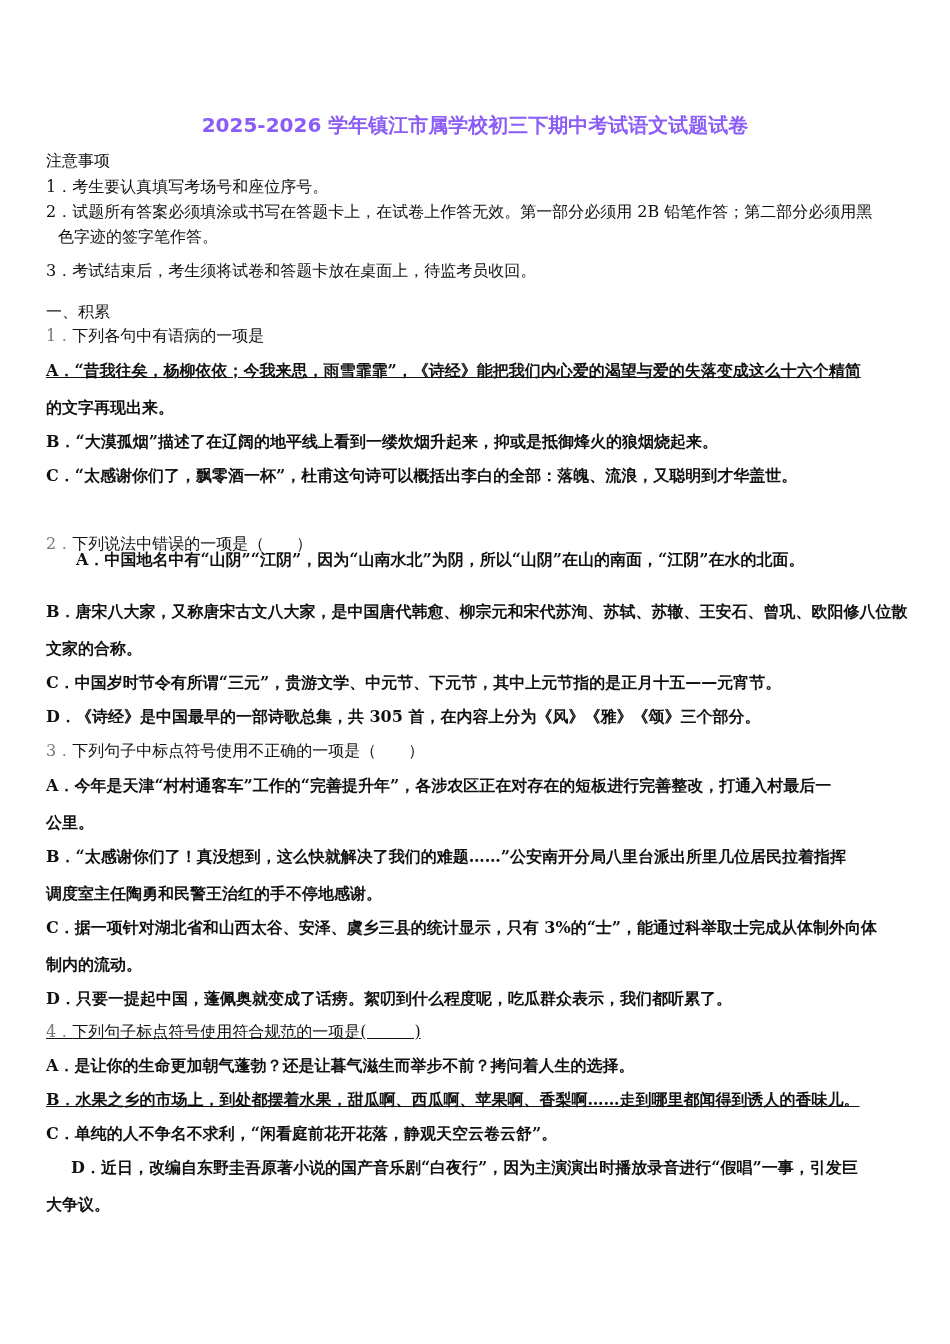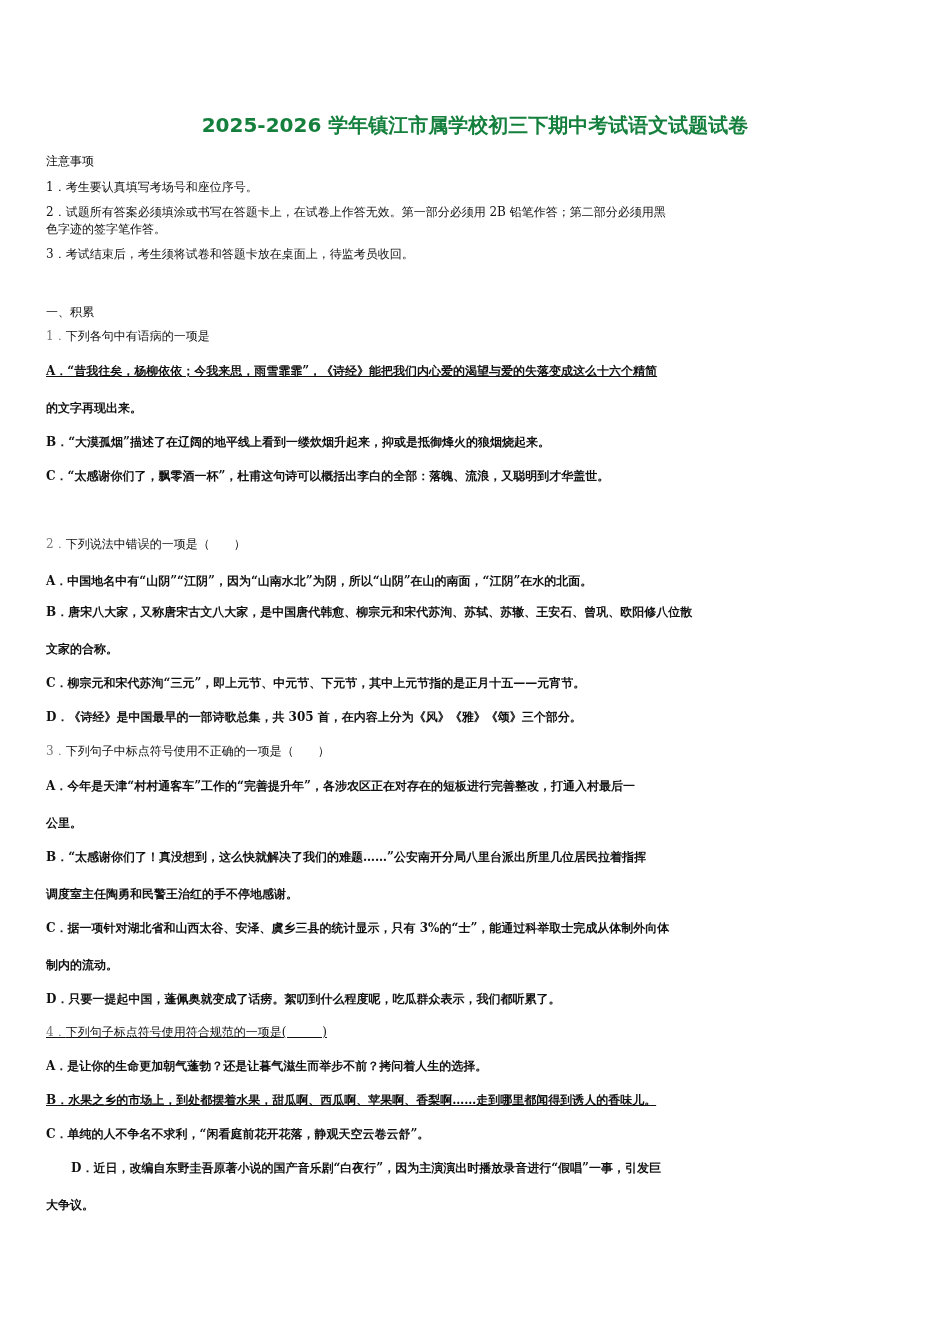--- a/index.html
+++ b/index.html
@@ -5,58 +5,58 @@
   html, body { margin: 0; padding: 0; background: #ffffff; }
   body {
     width: 950px; height: 1344px; position: relative; overflow: hidden;
     font-family: "DejaVu Serif", "Liberation Serif", serif;
     color: #111;
   }
   .page { position: absolute; left: 0; top: 0; width: 950px; height: 1344px; }
   .title {
     position: absolute; left: 0; width: 950px; top: 112px;
     text-align: center; font-family: "DejaVu Sans", "Liberation Sans", sans-serif;
-    font-weight: bold; font-size: 20px; letter-spacing: 0px; color: #15803d;
+    font-weight: bold; font-size: 20px; letter-spacing: 0px; color: #8b5cf6;
   }
   .line {
     position: absolute; left: 46px; width: 860px;
-    font-size: 12px; line-height: 18px; white-space: nowrap; color: #111;
+    font-size: 16px; line-height: 18px; white-space: nowrap; color: #111;
   }
   .opt { font-weight: bold; }
   .qnum { color: #777; font-weight: normal; }
 </style>
 </head>
 <body>
 
 <div class="page">
   <div class="title">2025-2026 学年镇江市属学校初三下期中考试语文试题试卷</div>
 
   <div class="line" style="top:152px;">注意事项</div>
   <div class="line" style="top:178px;">1．考生要认真填写考场号和座位序号。</div>
   <div class="line" style="top:203px;">2．试题所有答案必须填涂或书写在答题卡上，在试卷上作答无效。第一部分必须用 2B 铅笔作答；第二部分必须用黑</div>
-  <div class="line" style="top:220px;">色字迹的签字笔作答。</div>
-  <div class="line" style="top:245px;">3．考试结束后，考生须将试卷和答题卡放在桌面上，待监考员收回。</div>
+  <div class="line" style="top:228px;margin-left:12px;">色字迹的签字笔作答。</div>
+  <div class="line" style="top:262px;">3．考试结束后，考生须将试卷和答题卡放在桌面上，待监考员收回。</div>
 
   <div class="line" style="top:303px;">一、积累</div>
 
   <div class="line" style="top:327px;">
     <span class="qnum">1．</span><span>下列各句中有语病的一项是</span>
   </div>
   <div class="line opt" style="top:362px;text-decoration:underline;">A．“昔我往矣，杨柳依依；今我来思，雨雪霏霏”，《诗经》能把我们内心爱的渴望与爱的失落变成这么十六个精简</div>
   <div class="line opt" style="top:399px;">的文字再现出来。</div>
   <div class="line opt" style="top:433px;">B．“大漠孤烟”描述了在辽阔的地平线上看到一缕炊烟升起来，抑或是抵御烽火的狼烟烧起来。</div>
   <div class="line opt" style="top:467px;">C．“太感谢你们了，飘零酒一杯”，杜甫这句诗可以概括出李白的全部：落魄、流浪，又聪明到才华盖世。</div>
 
   <div class="line" style="top:535px;">
     <span class="qnum">2．</span><span>下列说法中错误的一项是（　　）</span>
   </div>
-  <div class="line opt" style="top:572px;">A．中国地名中有“山阴”“江阴”，因为“山南水北”为阴，所以“山阴”在山的南面，“江阴”在水的北面。</div>
+  <div class="line opt" style="top:551px;margin-left:30px;">A．中国地名中有“山阴”“江阴”，因为“山南水北”为阴，所以“山阴”在山的南面，“江阴”在水的北面。</div>
   <div class="line opt" style="top:603px;">B．唐宋八大家，又称唐宋古文八大家，是中国唐代韩愈、柳宗元和宋代苏洵、苏轼、苏辙、王安石、曾巩、欧阳修八位散</div>
   <div class="line opt" style="top:640px;">文家的合称。</div>
-  <div class="line opt" style="top:674px;">C．柳宗元和宋代苏洵“三元”，即上元节、中元节、下元节，其中上元节指的是正月十五——元宵节。</div>
+  <div class="line opt" style="top:674px;">C．中国岁时节令有所谓“三元”，贵游文学、中元节、下元节，其中上元节指的是正月十五——元宵节。</div>
   <div class="line opt" style="top:708px;">D．《诗经》是中国最早的一部诗歌总集，共 305 首，在内容上分为《风》《雅》《颂》三个部分。</div>
 
   <div class="line" style="top:742px;">
     <span class="qnum">3．</span><span>下列句子中标点符号使用不正确的一项是（　　）</span>
   </div>
   <div class="line opt" style="top:777px;">A．今年是天津“村村通客车”工作的“完善提升年”，各涉农区正在对存在的短板进行完善整改，打通入村最后一</div>
   <div class="line opt" style="top:814px;">公里。</div>
   <div class="line opt" style="top:848px;">B．“太感谢你们了！真没想到，这么快就解决了我们的难题……”公安南开分局八里台派出所里几位居民拉着指挥</div>
   <div class="line opt" style="top:885px;">调度室主任陶勇和民警王治红的手不停地感谢。</div>
   <div class="line opt" style="top:919px;">C．据一项针对湖北省和山西太谷、安泽、虞乡三县的统计显示，只有 3%的“士”，能通过科举取士完成从体制外向体</div>

